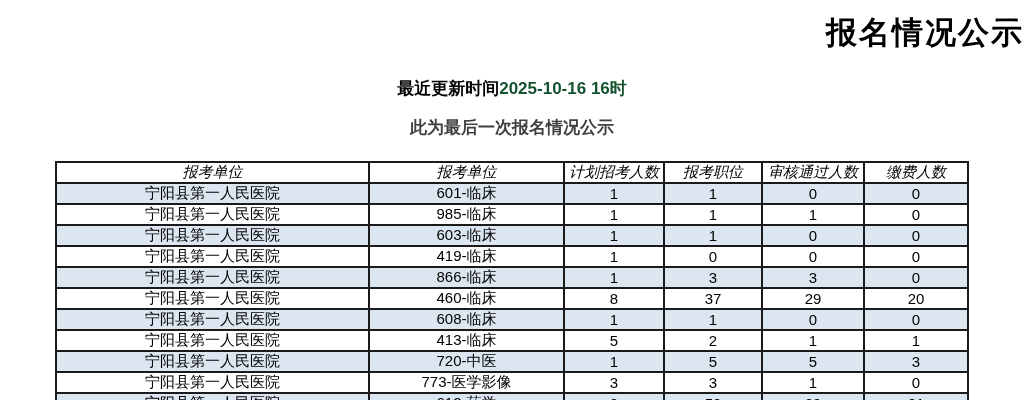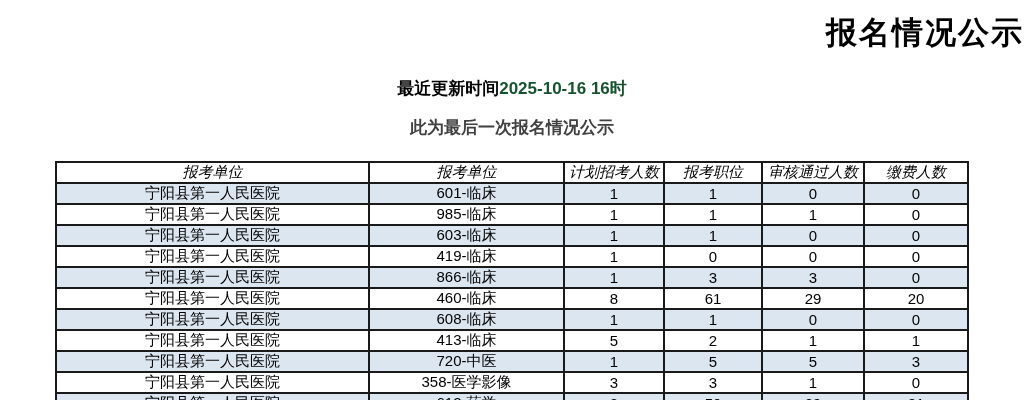--- a/index.html
+++ b/index.html
@@ -125,21 +125,21 @@
         <td>866-临床</td>
         <td>1</td>
         <td>3</td>
         <td>3</td>
         <td>0</td>
       </tr>
       <tr>
         <td>宁阳县第一人民医院</td>
         <td>460-临床</td>
         <td>8</td>
-        <td>61</td>
+        <td>37</td>
         <td>29</td>
         <td>20</td>
       </tr>
       <tr class="alt">
         <td>宁阳县第一人民医院</td>
         <td>608-临床</td>
         <td>1</td>
         <td>1</td>
         <td>0</td>
         <td>0</td>
@@ -155,21 +155,21 @@
       <tr class="alt">
         <td>宁阳县第一人民医院</td>
         <td>720-中医</td>
         <td>1</td>
         <td>5</td>
         <td>5</td>
         <td>3</td>
       </tr>
       <tr>
         <td>宁阳县第一人民医院</td>
-        <td>358-医学影像</td>
+        <td>773-医学影像</td>
         <td>3</td>
         <td>3</td>
         <td>1</td>
         <td>0</td>
       </tr>
       <tr class="alt">
         <td>宁阳县第一人民医院</td>
         <td>612-药学</td>
         <td>2</td>
         <td>50</td>

